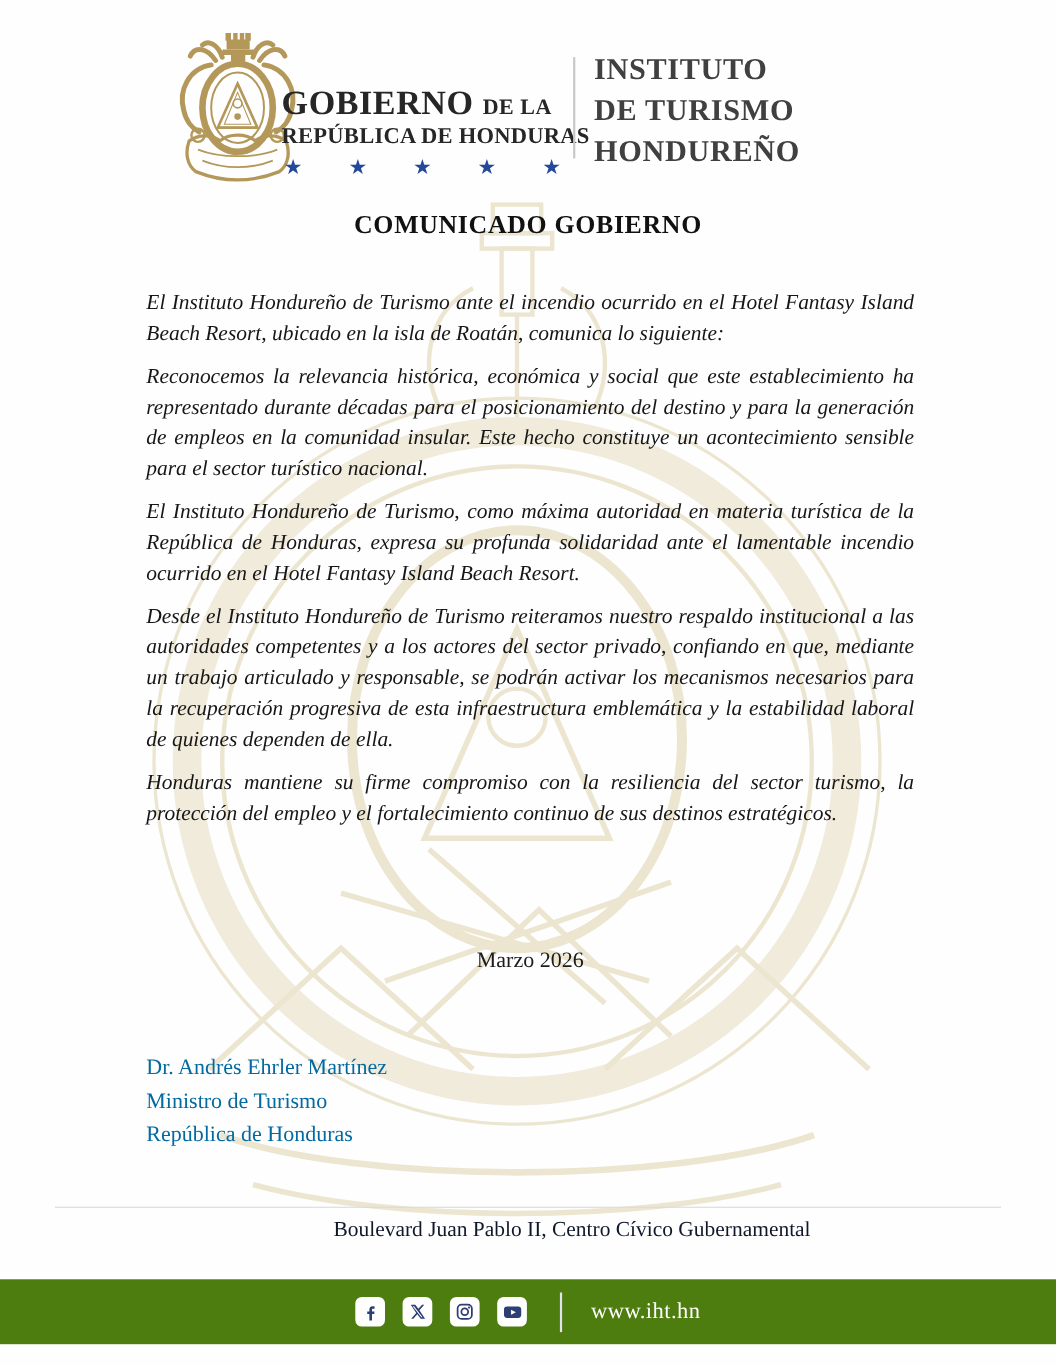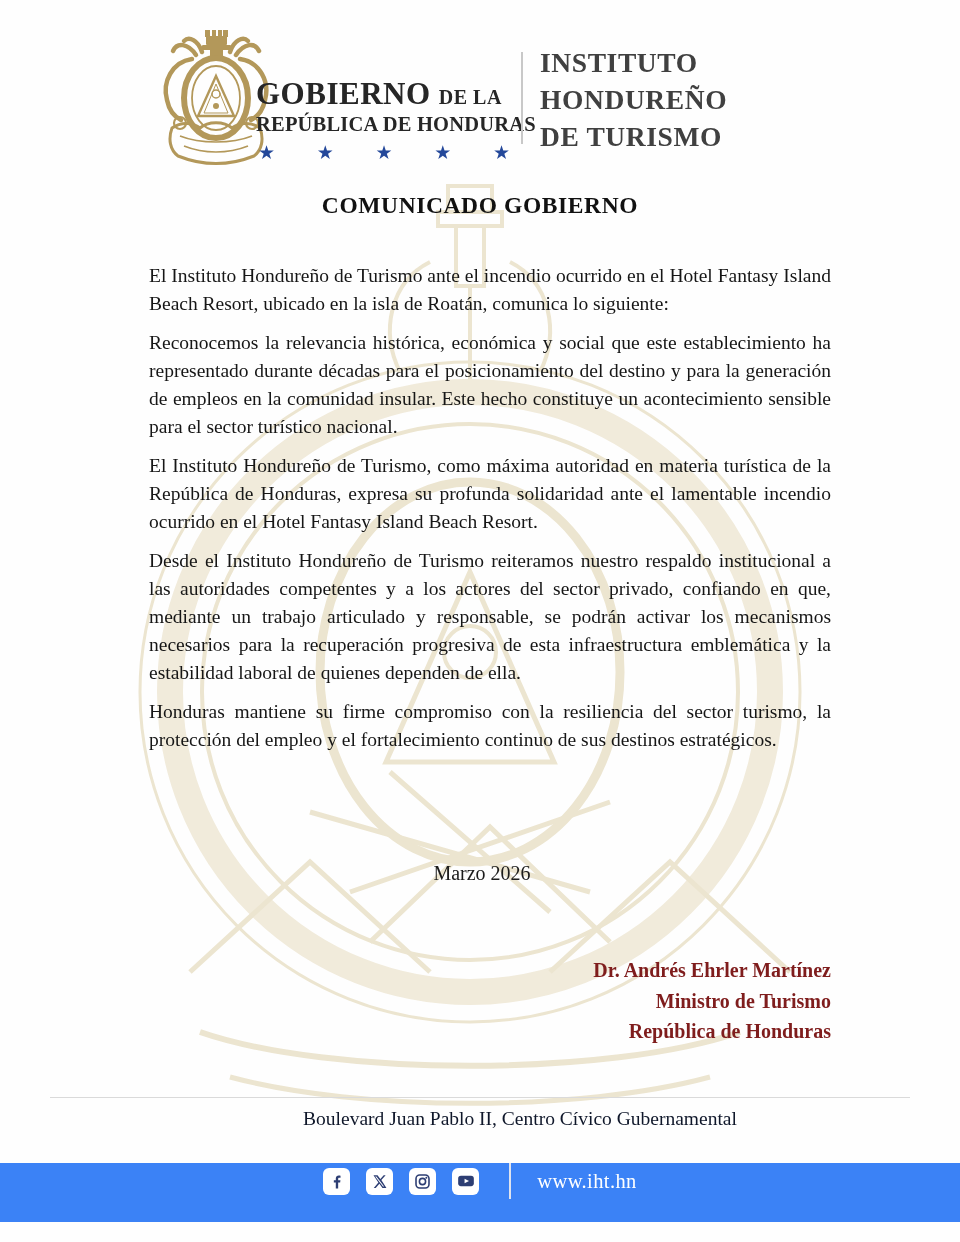--- a/index.html
+++ b/index.html
@@ -22,32 +22,32 @@
   .stars { display:flex; justify-content:space-between; padding:7px 6px 0 2px; color:#24489a; font-size:19px; line-height:19px; }
   .v-divider { position:absolute; left:521px; top:52px; width:2px; height:92px; background:#c8c8c8; }
   .inst-block { position:absolute; left:540px; top:44px; font-size:27.5px; font-weight:700;
                 line-height:37px; letter-spacing:.6px; color:#404040; white-space:nowrap; }
 
   
   .doc-title { position:absolute; left:0; top:192px; width:100%; text-align:center;
                font-size:23.5px; font-weight:700; letter-spacing:.6px; color:#111; }
   .body-text { position:absolute; left:133px; top:262px; width:698px;
                font-size:19.5px; line-height:28px; text-align:justify; color:#161616; }
-  .body-text p { margin:0 0 11px 16px; }
+  .body-text p { margin:0 0 11px 0;font-style:italic; }
   .dateline  { position:absolute; left:133px; top:858px; width:698px; text-align:center;
                font-size:20px; line-height:30px; }
-  .signature { position:absolute; left:133px; top:955px; width:698px; text-align:right;
-               font-size:20px; line-height:30.5px; font-weight:700; color:#7f1d1d; }
+  .signature { position:absolute; left:133px; top:955px; width:698px; text-align:left;
+               font-size:20px; line-height:30.5px; font-weight:400; color:#0369a1; }
 
   
   .footer-rule { position:absolute; left:50px; right:50px; top:1097px; height:1px; background:#dadada; }
   .address { position:absolute; left:0; top:1104px; width:100%; text-align:center;
              font-size:19.5px; line-height:30px; color:#0f172a;margin-left:40px; }
-  .navy-bar { position:absolute; left:0; top:1163px; width:100%; height:59px; background:#3b82f6;
-              display:flex; align-items:flex-start; justify-content:center; }
+  .navy-bar { position:absolute; left:0; top:1163px; width:100%; height:59px; background:#4d7c0f;
+              display:flex; align-items:center; justify-content:center; }
   .bar-inner { display:flex; align-items:center; }
   .social-tile { width:27px; height:27px; background:#ffffff; border-radius:6px;
                  display:flex; align-items:center; justify-content:center; margin-right:16px; cursor:pointer; }
   .social-tile svg { display:block; }
   .bar-sep { width:2px; height:36px; background:#dfe3ee; margin:0 8px 0 14px; }
   .website { color:#ffffff; font-size:20.5px; letter-spacing:.4px; margin-left:18px; cursor:pointer; }
 </style>
 </head>
 <body>
 
@@ -121,22 +121,22 @@
         <span>★</span>
         <span>★</span>
         <span>★</span>
       </div>
   </div>
 
   <div class="v-divider"></div>
 
   <div class="inst-block">
     <div>INSTITUTO</div>
+    <div>DE TURISMO</div>
     <div>HONDUREÑO</div>
-    <div>DE TURISMO</div>
   </div>
 
   <h1 class="doc-title">COMUNICADO GOBIERNO</h1>
 
   <div class="body-text">
     <p>El Instituto Hondureño de Turismo ante el incendio ocurrido en el Hotel Fantasy Island Beach Resort, ubicado en la isla de Roatán, comunica lo siguiente:</p>
     <p>Reconocemos la relevancia histórica, económica y social que este establecimiento ha representado durante décadas para el posicionamiento del destino y para la generación de empleos en la comunidad insular. Este hecho constituye un acontecimiento sensible para el sector turístico nacional.</p>
     <p>El Instituto Hondureño de Turismo, como máxima autoridad en materia turística de la República de Honduras, expresa su profunda solidaridad ante el lamentable incendio ocurrido en el Hotel Fantasy Island Beach Resort.</p>
     <p>Desde el Instituto Hondureño de Turismo reiteramos nuestro respaldo institucional a las autoridades competentes y a los actores del sector privado, confiando en que, mediante un trabajo articulado y responsable, se podrán activar los mecanismos necesarios para la recuperación progresiva de esta infraestructura emblemática y la estabilidad laboral de quienes dependen de ella.</p>
     <p>Honduras mantiene su firme compromiso con la resiliencia del sector turismo, la protección del empleo y el fortalecimiento continuo de sus destinos estratégicos.</p>

